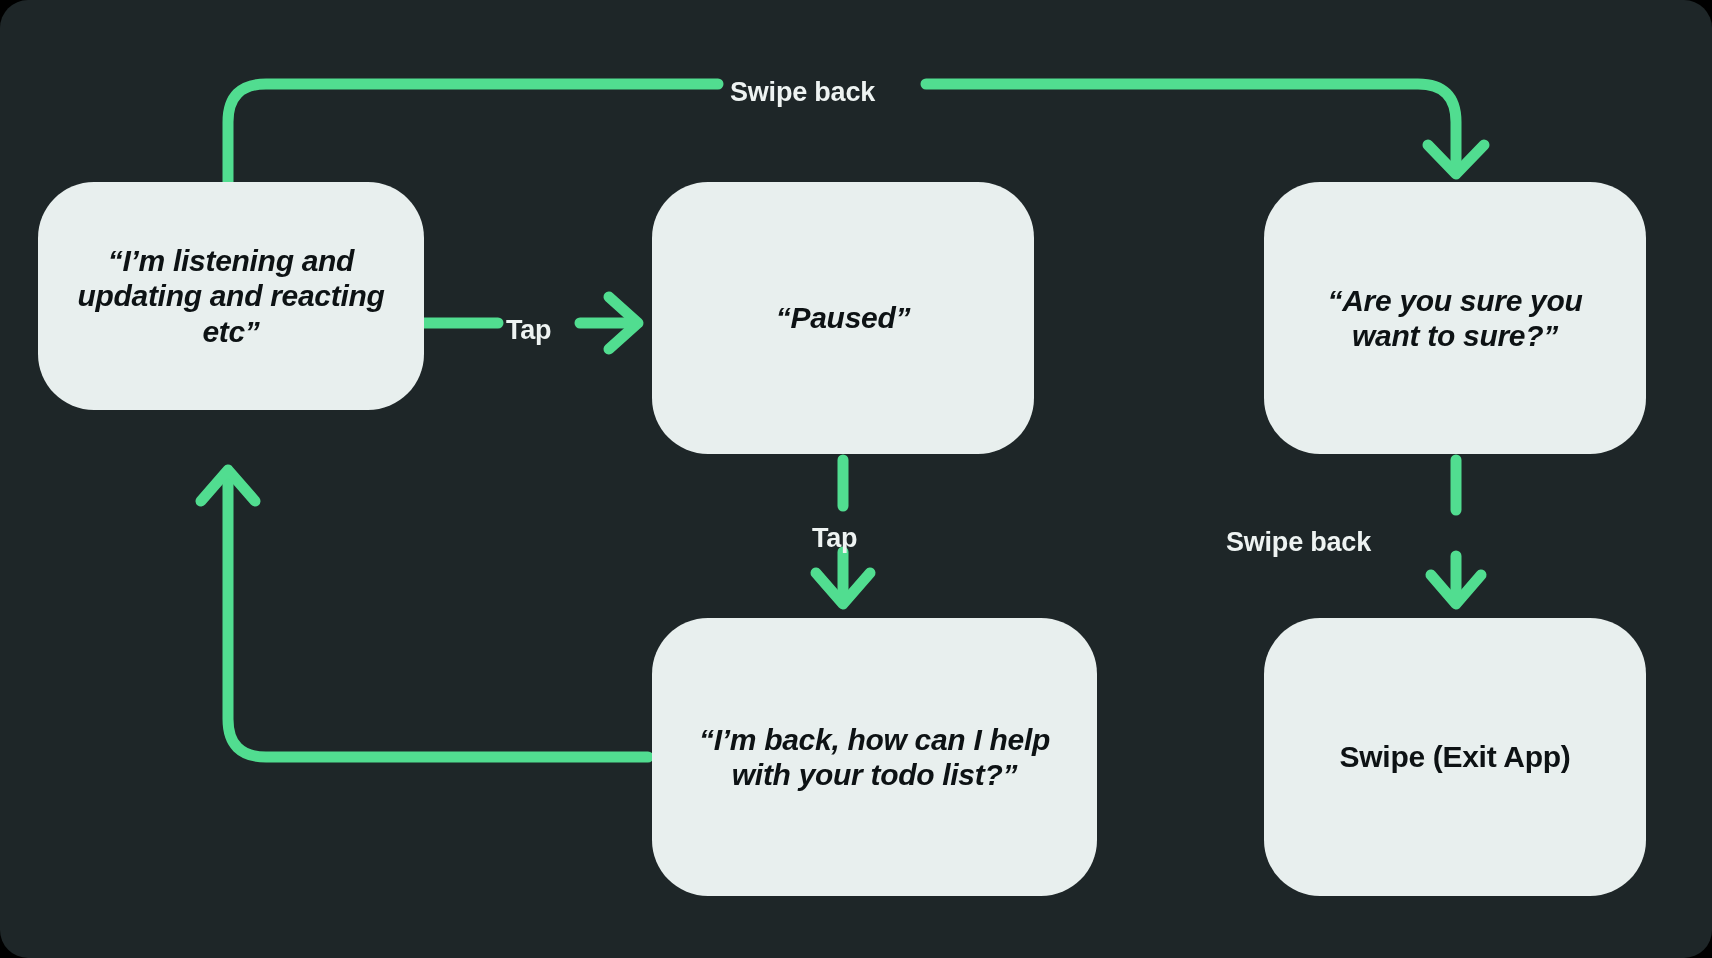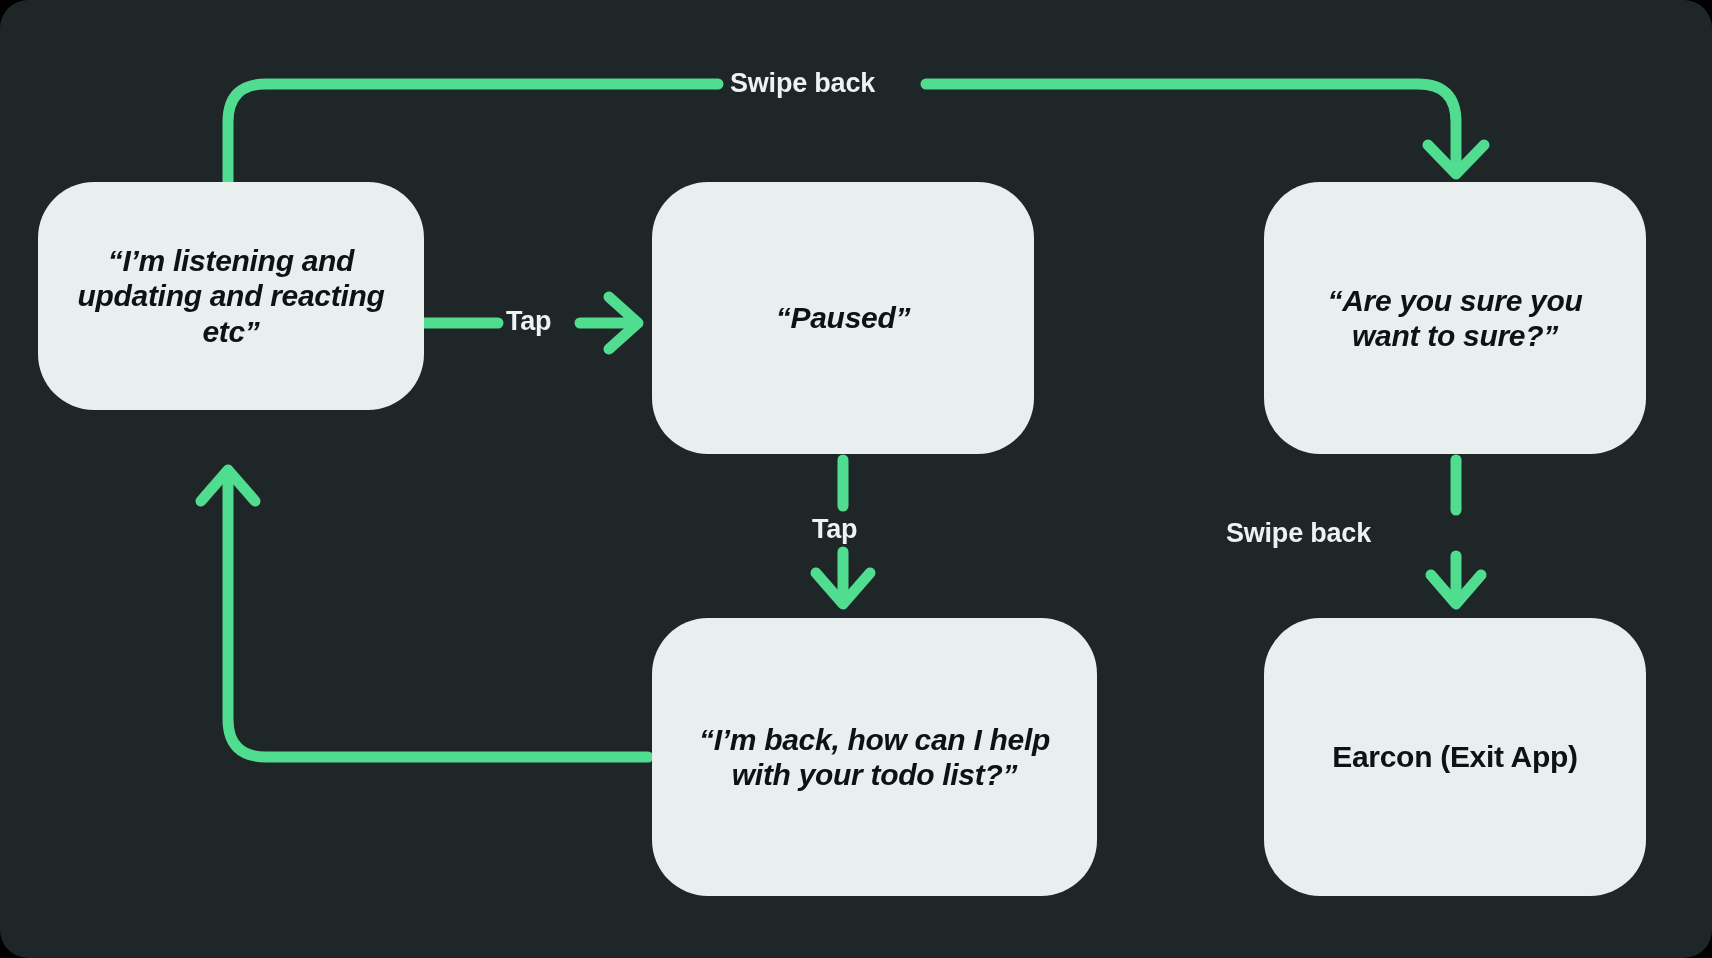--- a/index.html
+++ b/index.html
@@ -2,21 +2,21 @@
 <html><head>
 <meta charset="utf-8">
 <style>
   html,body{margin:0;padding:0;background:#000;}
   body{width:1712px;height:958px;overflow:hidden;font-family:"Liberation Sans",sans-serif;}
   #frame{position:absolute;left:0;top:0;width:1712px;height:958px;background:#1e2628;border-radius:28px;overflow:hidden;}
   #svg-layer{position:absolute;left:0;top:0;width:1712px;height:958px;}
   .node{position:absolute;background:#e8efee;border-radius:56px;display:flex;align-items:center;justify-content:center;text-align:center;box-sizing:border-box;}
   .node-label{color:#0d1214;font-size:30px;line-height:1.17;font-weight:bold;font-style:italic;letter-spacing:-0.3px;padding:0 26px;}
   .node-label.plain{font-style:normal;}
-  .edge-label{position:absolute;color:#eef3f2;font-size:27px;font-weight:bold;letter-spacing:-0.2px;white-space:nowrap;}
+  .edge-label{position:absolute;color:#eef3f2;font-size:27px;font-weight:bold;letter-spacing:-0.2px;white-space:nowrap;margin-top:9px;}
 </style>
 </head>
 <body>
 
 <div id="frame">
 
   <svg id="svg-layer" viewBox="0 0 1712 958" xmlns="http://www.w3.org/2000/svg">
     <g fill="none" stroke="#51dd90" stroke-width="11" stroke-linecap="round" stroke-linejoin="round">
 
       <path d="M 228 182 L 228 122 Q 228 84 266 84 L 718 84"></path>
@@ -50,21 +50,21 @@
 
   <div class="node" style="left:1264px; top:182px; width:382px; height:272px;">
     <span class="node-label">“Are you sure you want to sure?”</span>
   </div>
 
   <div class="node" style="left:652px; top:618px; width:445px; height:278px;">
     <span class="node-label">“I’m back, how can I help with your todo list?”</span>
   </div>
 
   <div class="node" style="left:1264px; top:618px; width:382px; height:278px;">
-    <span class="node-label plain">Earcon (Exit App)</span>
+    <span class="node-label plain">Swipe (Exit App)</span>
   </div>
 
   <span class="edge-label" style="left:730px; top:68px;">Swipe back</span>
 
   <span class="edge-label" style="left:506px; top:306px;">Tap</span>
 
   <span class="edge-label" style="left:812px; top:514px;">Tap</span>
 
   <span class="edge-label" style="left:1371px; top:518px; transform:translateX(-100%);">Swipe back</span>
 

